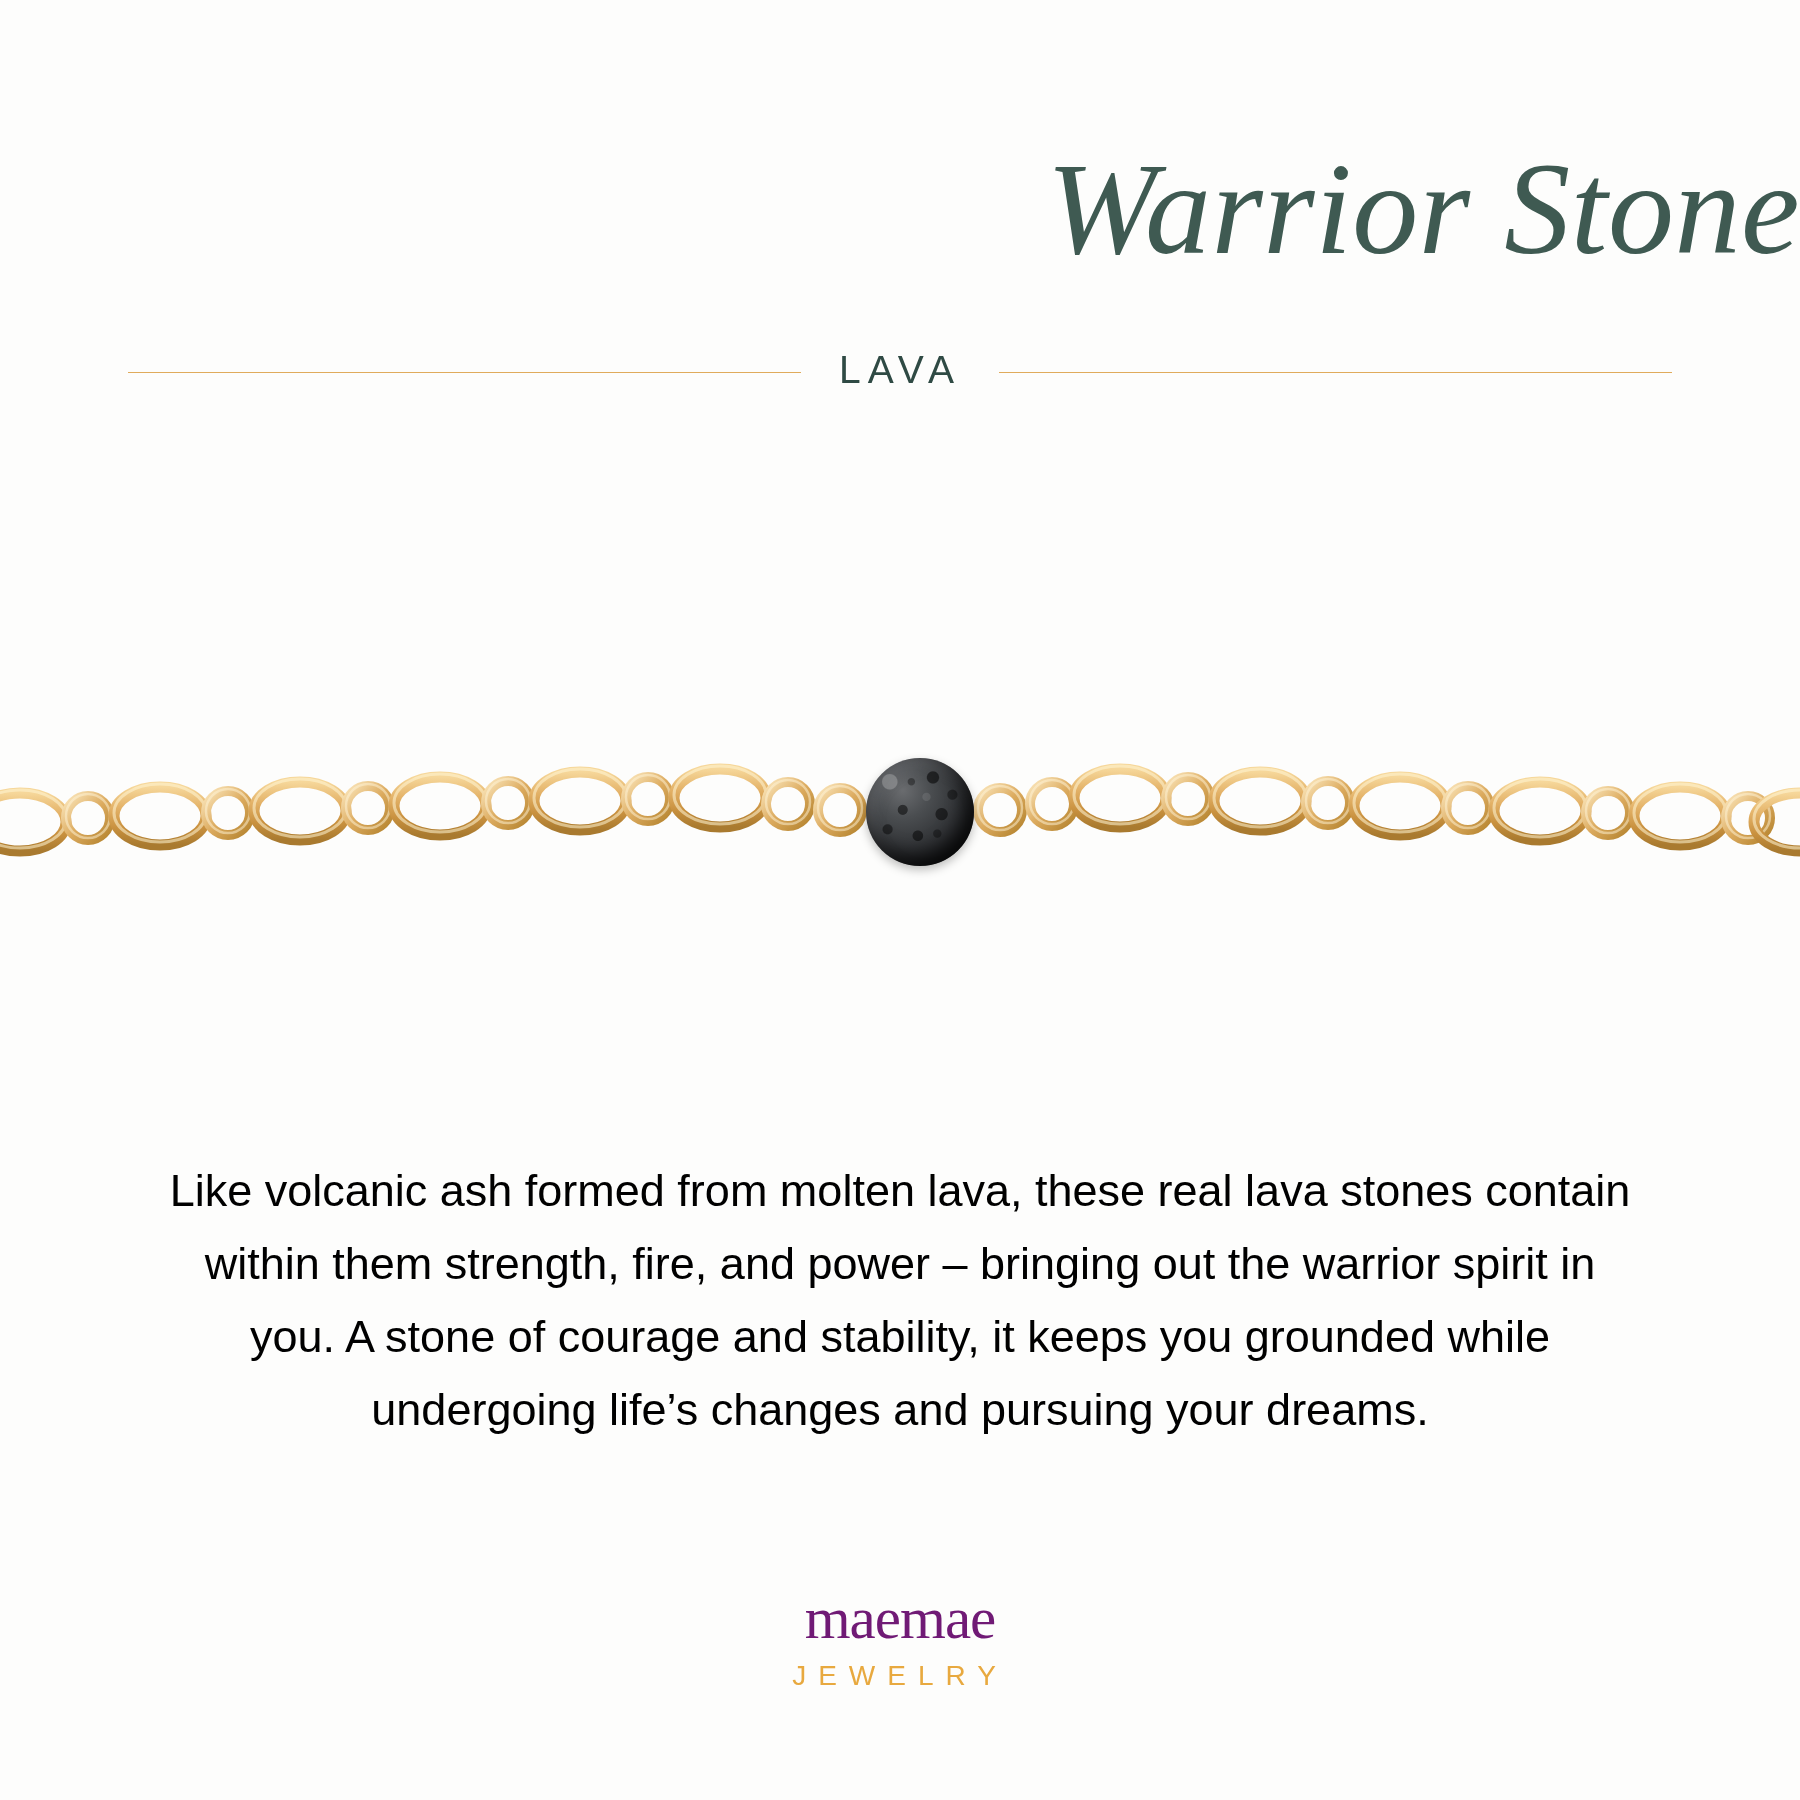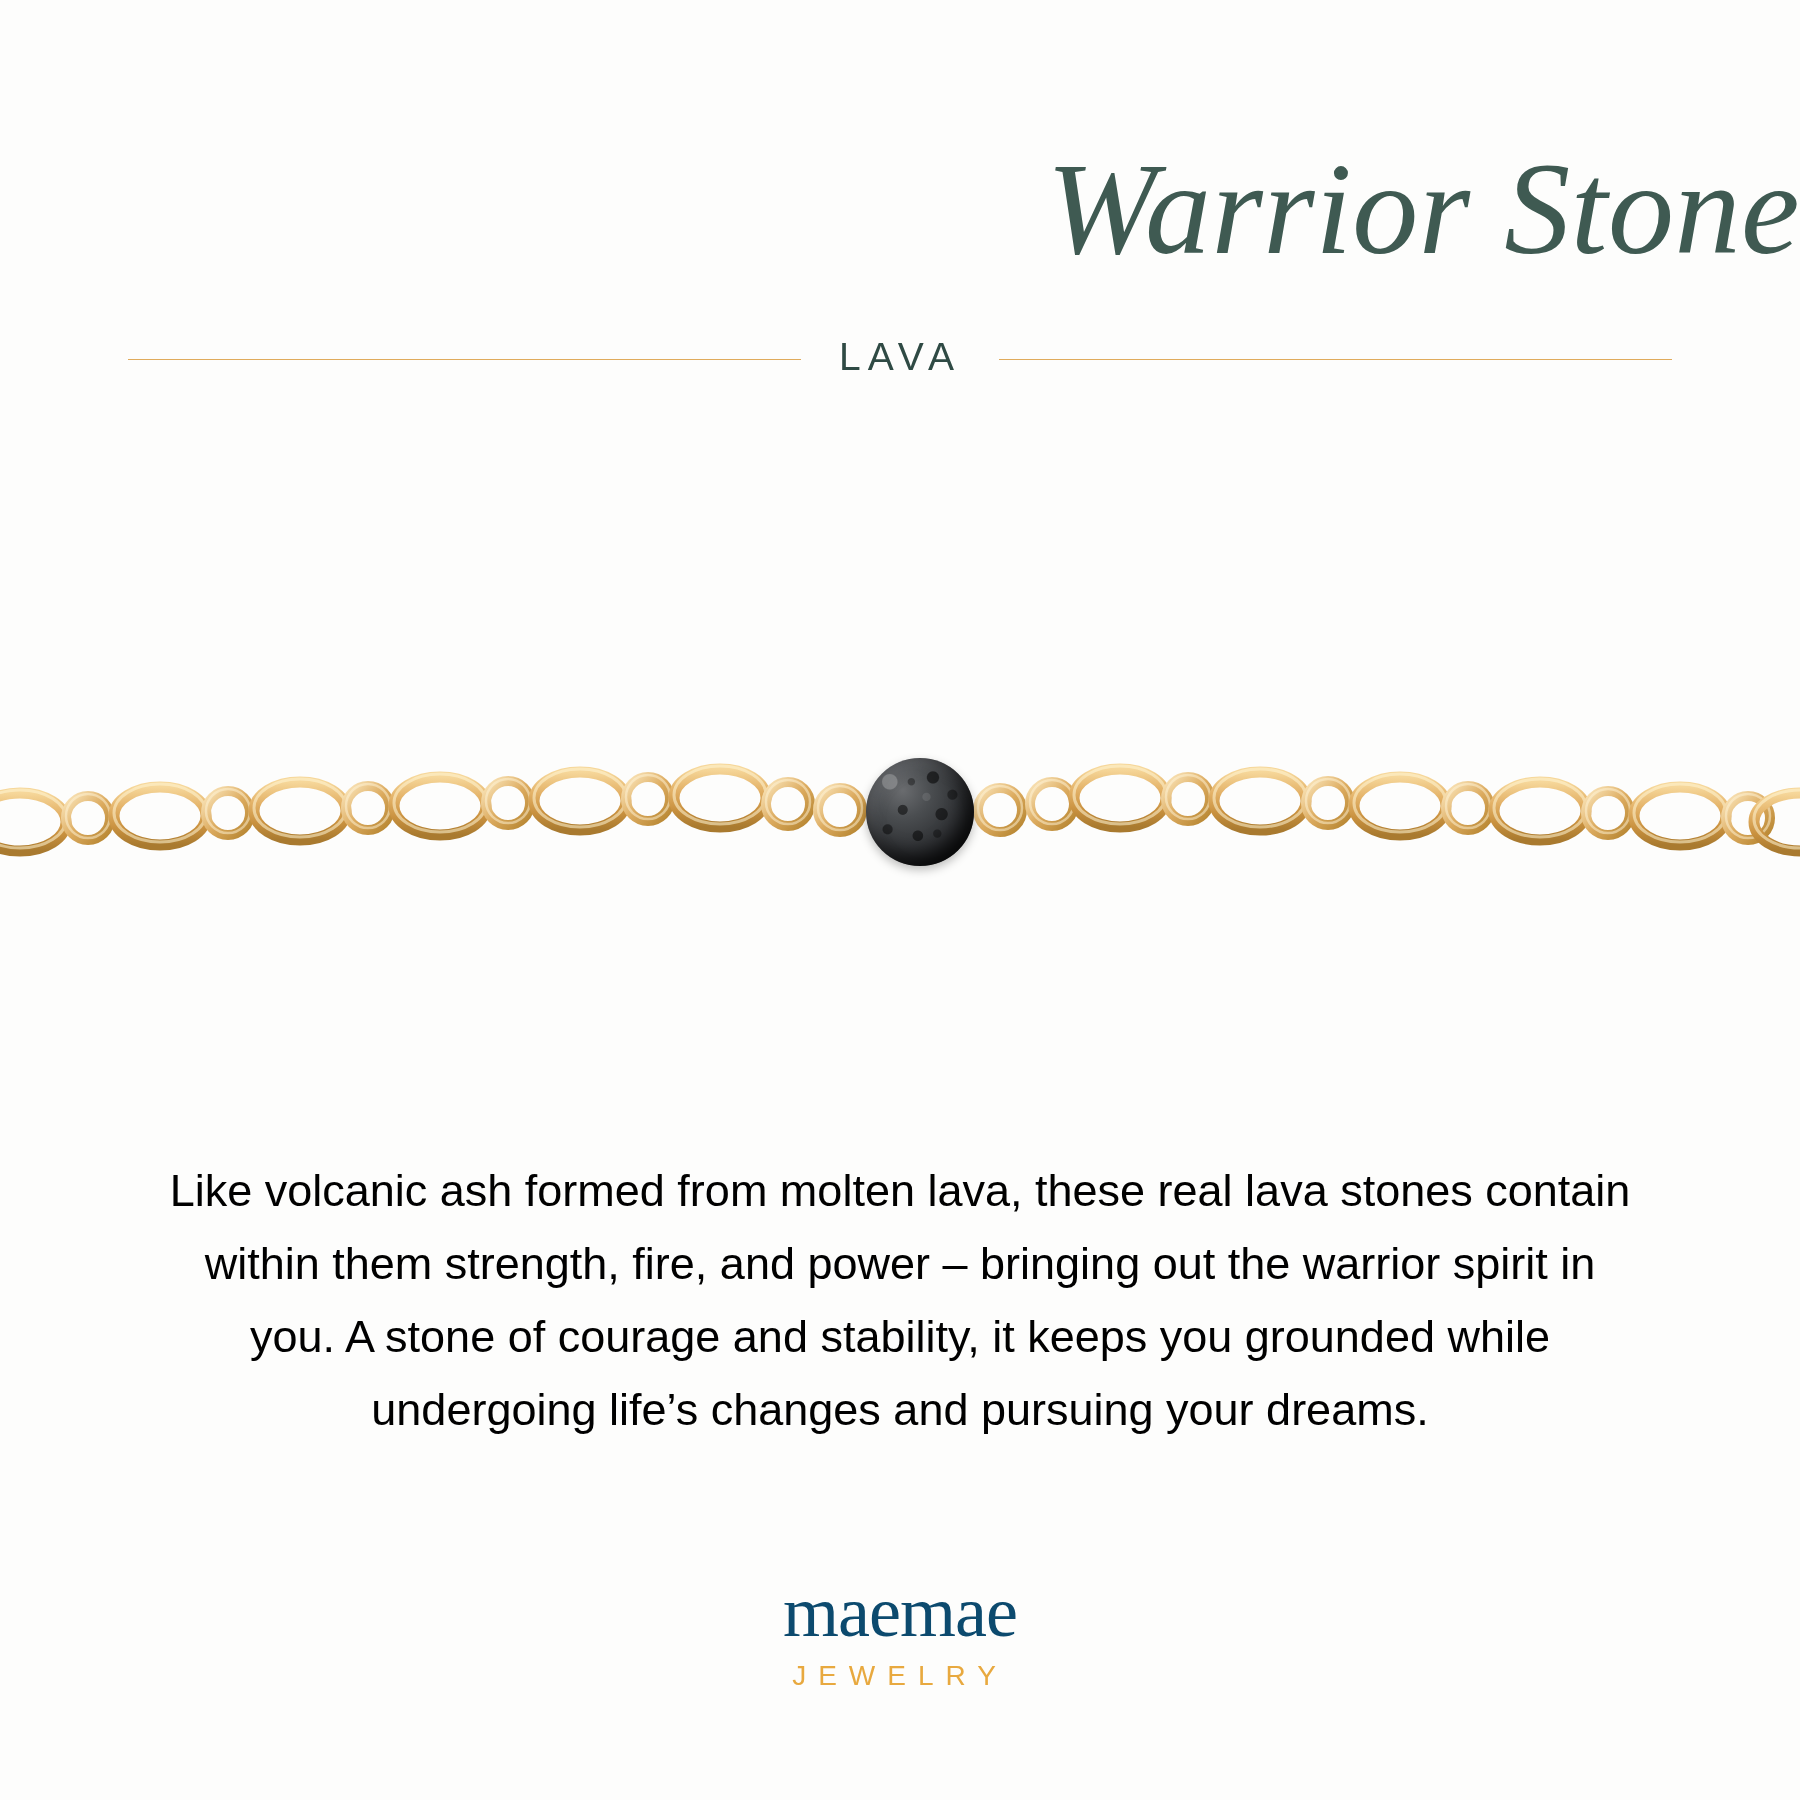--- a/index.html
+++ b/index.html
@@ -32,21 +32,21 @@
     font-style: italic;
     font-size: 132px;
     line-height: 1.05;
     color: #3f5a52;
     letter-spacing: 0.5px;
   }
 
   
   .rule-row {
     position: absolute;
-    top: 337px;
+    top: 350px;
     left: 128px;
     width: 1544px;
     display: flex;
     align-items: center;
     gap: 0;
   }
   .rule-line {
     flex: 1 1 auto;
     height: 1px;
     background: #e0ab5c;
@@ -124,22 +124,22 @@
   
   .logo {
     position: absolute;
     bottom: 108px;
     left: 0;
     width: 100%;
     text-align: center;
   }
   .logo-word {
     font-family: "Liberation Serif", serif;
-    font-size: 72px;
-    color: #0c4a6e;
+    font-size: 59px;
+    color: #701a75;
     letter-spacing: -1px;
     line-height: 1;
   }
   .logo-sub {
     margin-top: 12px;
     font-family: "Liberation Sans", sans-serif;
     font-size: 28px;
     letter-spacing: 12px;
     color: #e8a93f;
   }

